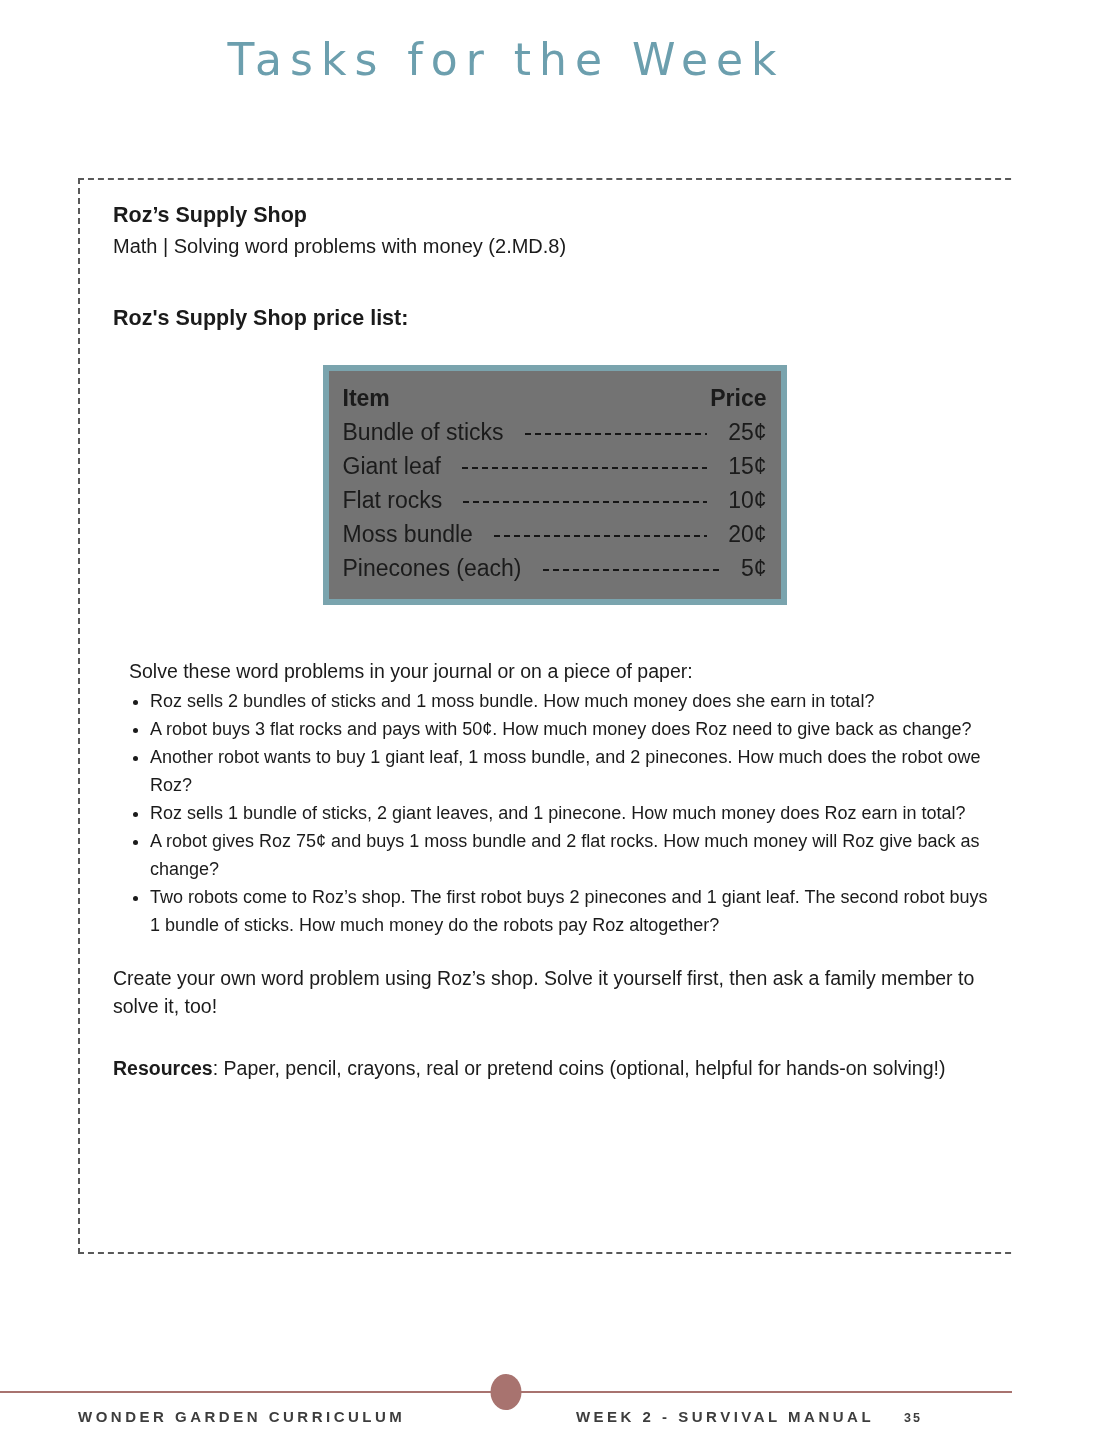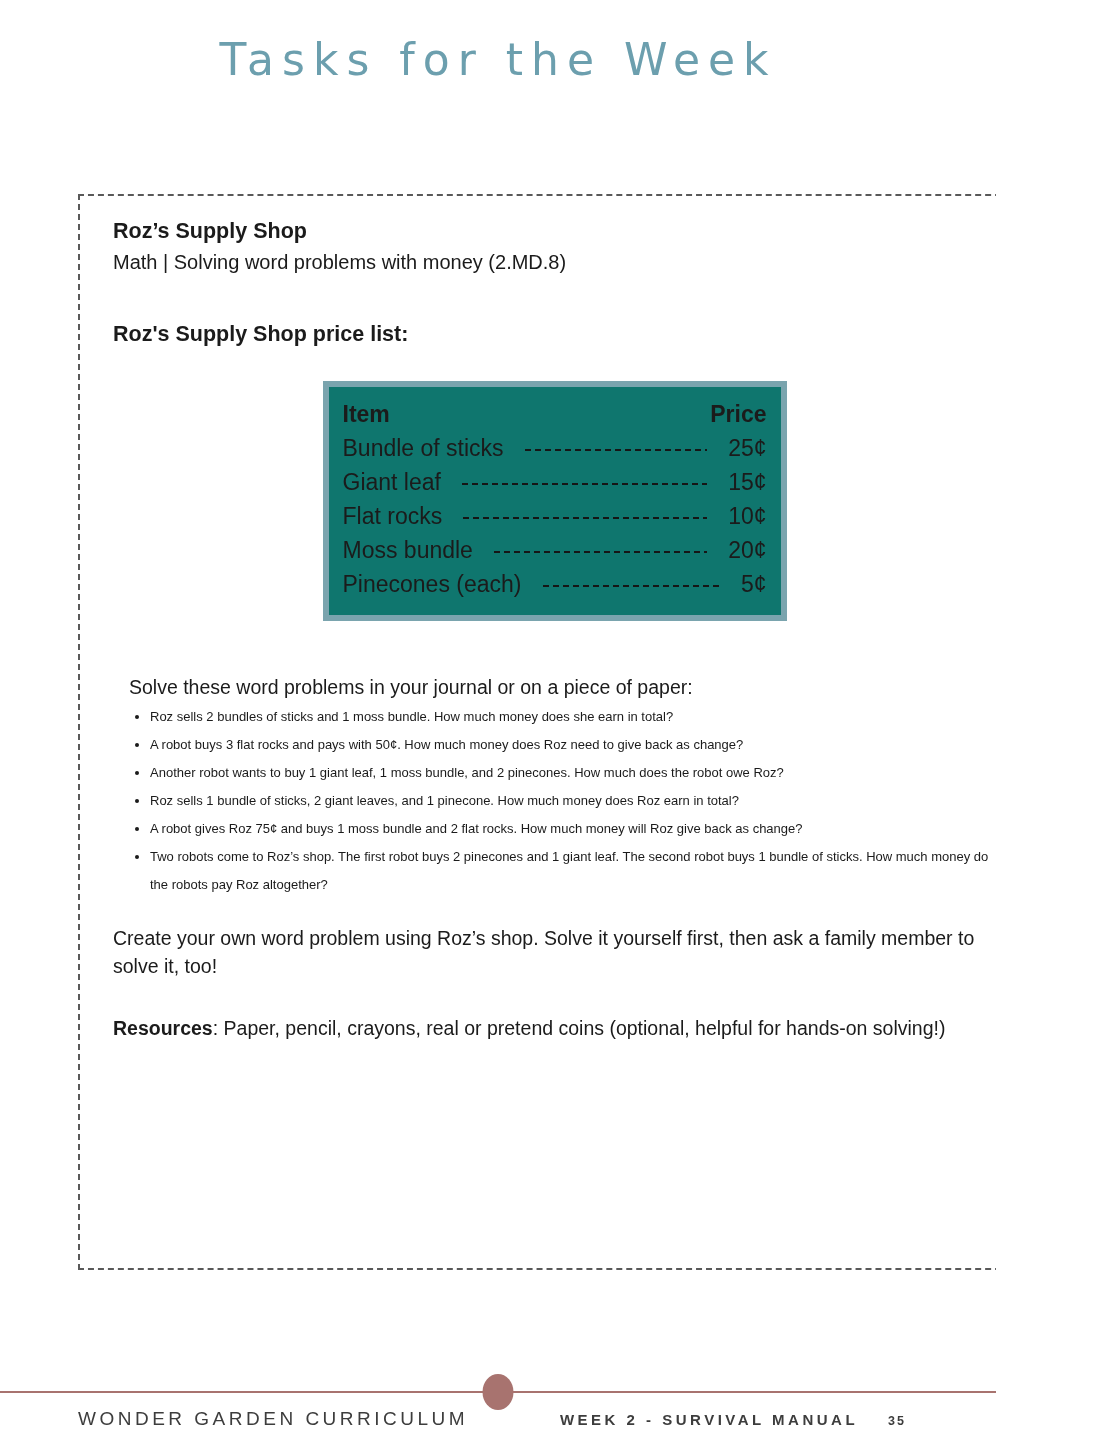--- a/index.html
+++ b/index.html
@@ -8,20 +8,21 @@
     background: #ffffff;
   }
   .page {
     position: relative;
     width: 996px;
     height: 1440px;
     background: #ffffff;
     font-family: "Liberation Sans", sans-serif;
     color: #1b1b1b;
     overflow: hidden;
+    padding-left: 16px;
   }
 
   
   .doc-title {
     position: absolute;
     top: 34px;
     left: 0;
     width: 100%;
     text-align: center;
     font-family: "DejaVu Sans", sans-serif;
@@ -29,21 +30,21 @@
     font-weight: 400;
     letter-spacing: 8px;
     color: #6c9fae;
     white-space: nowrap;
   }
 
   
   .task-box {
     position: absolute;
     left: 78px;
-    top: 194px;
+    top: 178px;
     width: 953px;
     height: 1076px;
     box-sizing: border-box;
     border: 2px dashed #595959;
     padding: 22px 33px 0 33px;
   }
 
   .activity-heading {
     font-size: 21.5px;
     font-weight: 700;
@@ -61,21 +62,21 @@
     margin: 46px 0 0 0;
   }
 
   
   .price-table {
     margin: 34px auto 0 auto;
     width: 464px;
     box-sizing: border-box;
     border: 6px solid #7aa4ae;
     padding: 10px 14px 14px 14px;
-    background: #0f766e;
+    background: #737373;
   }
   .price-header-row {
     display: flex;
     justify-content: space-between;
     font-size: 23px;
     font-weight: 700;
     line-height: 34px;
   }
   .price-row {
     display: flex;
@@ -98,21 +99,21 @@
   .instructions-intro {
     font-size: 19.5px;
     margin: 52px 0 0 16px;
     line-height: 28px;
   }
   .problem-list {
     margin: 2px 0 0 0;
     padding: 0 0 0 37px;
   }
   .problem-list li {
-    font-size: 13px;
+    font-size: 18px;
     line-height: 28px;
     padding-right: 4px;
   }
 
   .extension-para {
     font-size: 19.5px;
     line-height: 28px;
     margin: 25px 0 0 0;
   }
   .resources-para {
@@ -146,22 +147,22 @@
   .footer-text-row {
     position: absolute;
     left: 78px;
     right: 90px;
     top: 1408px;
     display: flex;
     align-items: baseline;
     color: #3d3d3d;
   }
   .footer-left {
-    font-size: 19px;
-    font-weight: 400;
+    font-size: 15px;
+    font-weight: 700;
     letter-spacing: 3.5px;
   }
   .footer-spacer { flex: 1; }
   .footer-right {
     font-size: 15px;
     font-weight: 700;
     letter-spacing: 3.5px;
     margin-left: 48px;
   }
   .footer-page-number {

